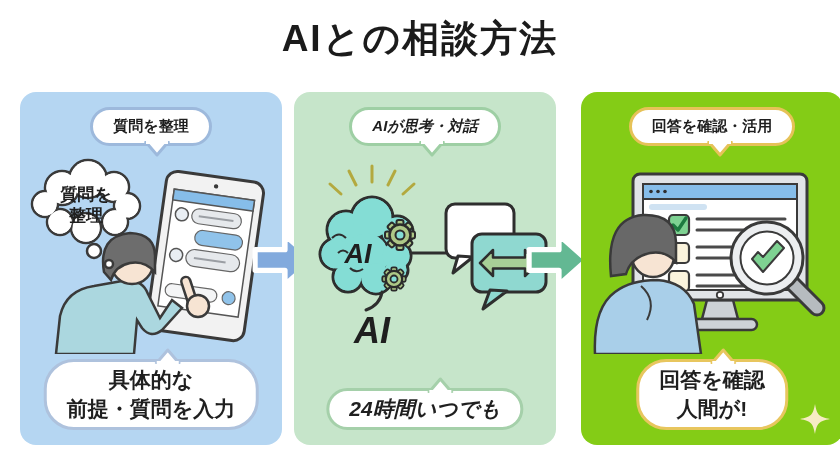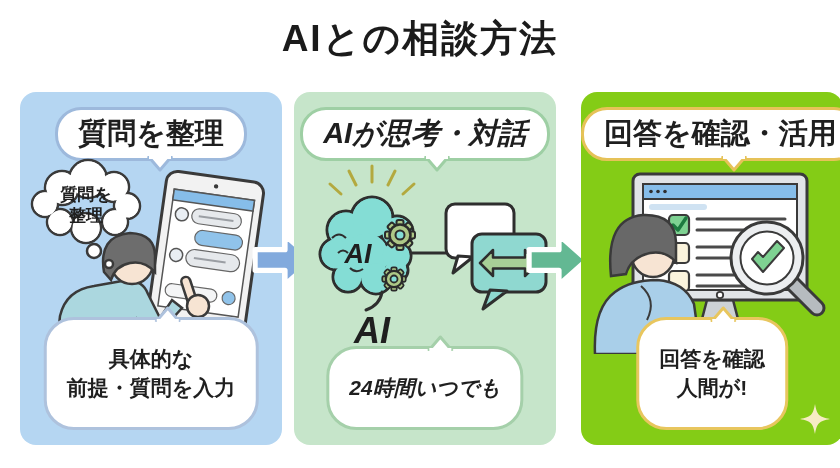--- a/index.html
+++ b/index.html
@@ -16,34 +16,34 @@
   .panel{
     position:absolute;top:92px;width:262px;height:353px;border-radius:16px;
   }
   .panel-blue{left:20px;background:#b5d6f2;}
   .panel-green{left:294px;background:#c6e5ca;font-style:italic;}
   .panel-yellow{left:568px;background:#84cc16;margin-left:13px;}
 
   .callout-row{position:absolute;top:15px;left:0;width:100%;text-align:center;}
   .callout{
     position:relative;display:inline-block;background:#ffffff;
-    border-radius:26px;padding:8px 20px;font-size:29px;font-weight:bold;
+    border-radius:26px;padding:8px 20px;font-size:15px;font-weight:bold;
     white-space:nowrap;line-height:1.1;
   }
   .panel-blue  .callout{border:3px solid #9db9dc;}
   .panel-green .callout{border:3px solid #9ecfa4;}
   .panel-yellow .callout{border:3px solid #e6c258;}
   .tail-down{position:absolute;bottom:-14px;left:55%;margin-left:-15px;width:30px;height:16px;}
   .tail-up{position:absolute;top:-14px;left:58%;margin-left:-15px;width:30px;height:16px;}
 
   .illust{position:absolute;left:0;top:66px;width:262px;height:196px;}
 
   .note{
     position:absolute;left:50%;transform:translateX(-50%);bottom:15px;
-    background:#ffffff;border-radius:30px;padding:25px 20px;text-align:center;
+    background:#ffffff;border-radius:30px;padding:4px 20px;text-align:center;
     font-weight:bold;font-size:21px;line-height:1.35;white-space:nowrap;
   }
   .panel-blue  .note{border:3px solid #aec2dd;}
   .panel-green .note{border:3px solid #a5d0aa;text-align:center;}
   .panel-yellow .note{border:3px solid #e8c65e;}
 
   .arrow{position:absolute;top:227px;width:66px;height:66px;}
   .sparkle{position:absolute;right:10px;bottom:8px;width:36px;height:36px;}
   svg text{font-family:"Liberation Sans","DejaVu Sans",sans-serif;}
 </style>

